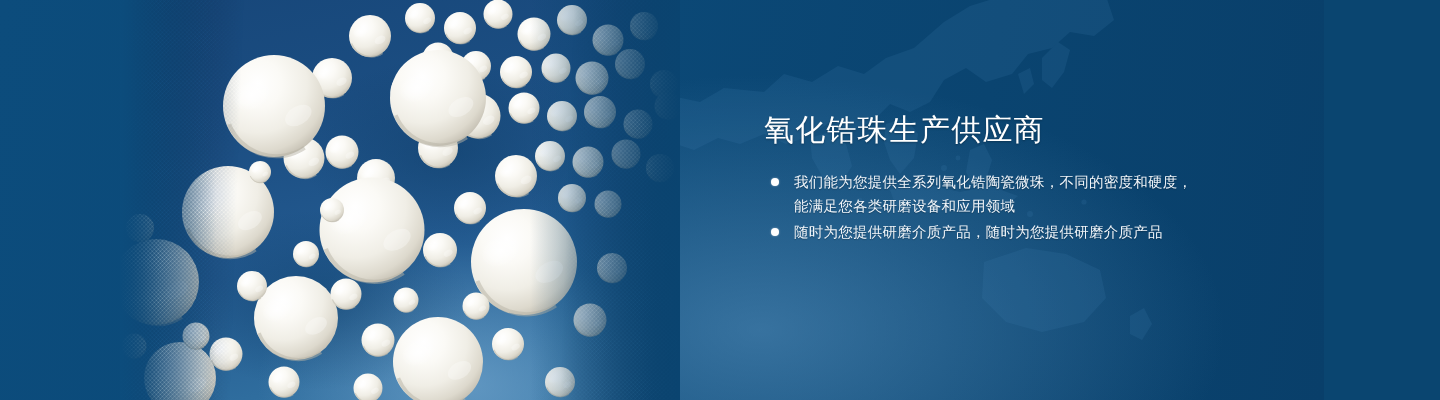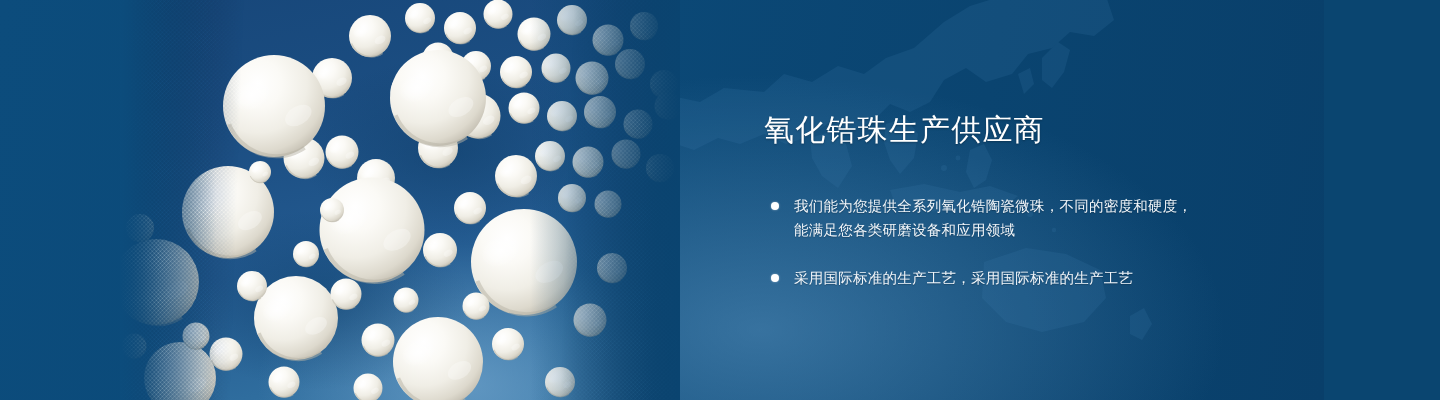--- a/index.html
+++ b/index.html
@@ -80,21 +80,20 @@
   .bullets{ position:absolute; top:170px; left:0; width:462px; list-style:none; }
   .bullet{
     position:relative;
     padding-left:30px;
     margin-bottom:2px;
     font-size:14.5px;
     line-height:24px;
     color:#f2f6fa;
     letter-spacing:0.25px;
     text-shadow:0 1px 1px rgba(0,0,0,0.25);
-    margin-top:24px;
   }
   .dot{
     position:absolute; left:7px; top:8px;
     width:8px; height:8px; border-radius:50%;
     background:#ffffff;
     box-shadow:0 0 2px rgba(255,255,255,0.5);
   }
   .btext{ display:block; }
 </style>
 </head>
@@ -270,18 +269,18 @@
     <h1 class="title">氧化锆珠生产供应商</h1>
 
     <ul class="bullets">
       <li class="bullet">
         <span class="dot"></span>
         <span class="btext" style="white-space: pre-line;">我们能为您提供全系列氧化锆陶瓷微珠，不同的密度和硬度，
 能满足您各类研磨设备和应用领域</span>
       </li>
       <li class="bullet">
         <span class="dot"></span>
-        <span class="btext">采用国际标准的生产工艺，采用国际标准的生产工艺</span>
+        <span class="btext">随时为您提供研磨介质产品，随时为您提供研磨介质产品</span>
       </li>
     </ul>
 
   </div>
 </div>
 
 </body></html>

